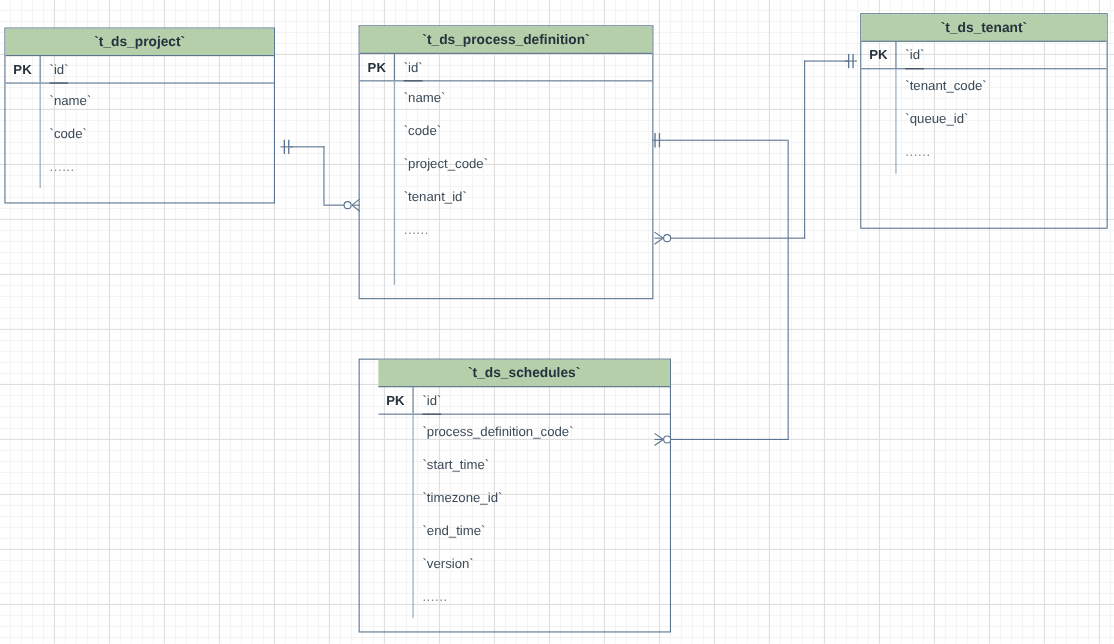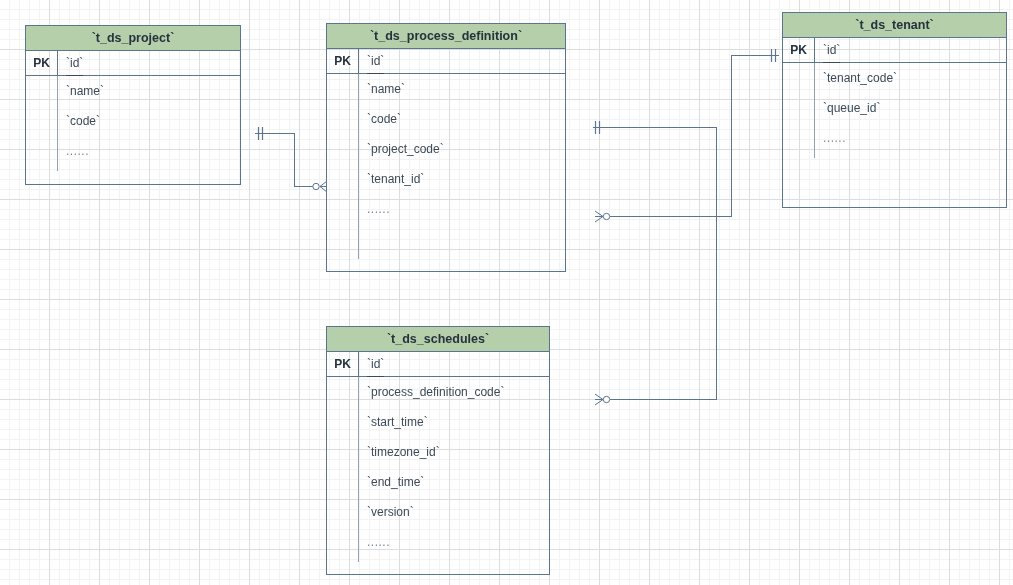--- a/index.html
+++ b/index.html
@@ -118,36 +118,36 @@
     position: absolute;
     overflow: visible;
   }
   .marker svg { display: block; overflow: visible; }
 </style>
 </head>
 <body>
 
 <div id="canvas">
 
-  <div class="entity" style="left:25px; top:25px; width:216px; height:160px;">
+  <div class="entity" style="left:4px; top:25px; width:246px; height:160px;">
     <div class="entity-title">`t_ds_project`</div>
     <div class="pk-row">
       <span class="pk-label">PK</span>
       <span class="pk-divider"></span>
       <span class="pk-name">`id`</span>
     </div>
     <div class="attr-body" style="height:107px;">
       <span class="attr-divider" style="height:95px;"></span>
       <div class="attr-row">`name`</div>
       <div class="attr-row">`code`</div>
       <div class="attr-row ellipsis">......</div>
     </div>
   </div>
 
-  <div class="entity" style="left:326px; top:23px; width:240px; height:249px;">
+  <div class="entity" style="left:326px; top:23px; width:268px; height:249px;">
     <div class="entity-title">`t_ds_process_definition`</div>
     <div class="pk-row">
       <span class="pk-label">PK</span>
       <span class="pk-divider"></span>
       <span class="pk-name">`id`</span>
     </div>
     <div class="attr-body" style="height:196px;">
       <span class="attr-divider" style="height:185px;"></span>
       <div class="attr-row">`name`</div>
       <div class="attr-row">`code`</div>
@@ -165,21 +165,21 @@
       <span class="pk-name">`id`</span>
     </div>
     <div class="attr-body" style="height:107px;">
       <span class="attr-divider" style="height:95px;"></span>
       <div class="attr-row">`tenant_code`</div>
       <div class="attr-row">`queue_id`</div>
       <div class="attr-row ellipsis">......</div>
     </div>
   </div>
 
-  <div class="entity" style="left:326px; top:326px; width:224px; height:249px;">
+  <div class="entity" style="left:326px; top:326px; width:284px; height:249px;padding-left:17px;">
     <div class="entity-title">`t_ds_schedules`</div>
     <div class="pk-row">
       <span class="pk-label">PK</span>
       <span class="pk-divider"></span>
       <span class="pk-name">`id`</span>
     </div>
     <div class="attr-body" style="height:196px;">
       <span class="attr-divider" style="height:185px;"></span>
       <div class="attr-row">`process_definition_code`</div>
       <div class="attr-row">`start_time`</div>

